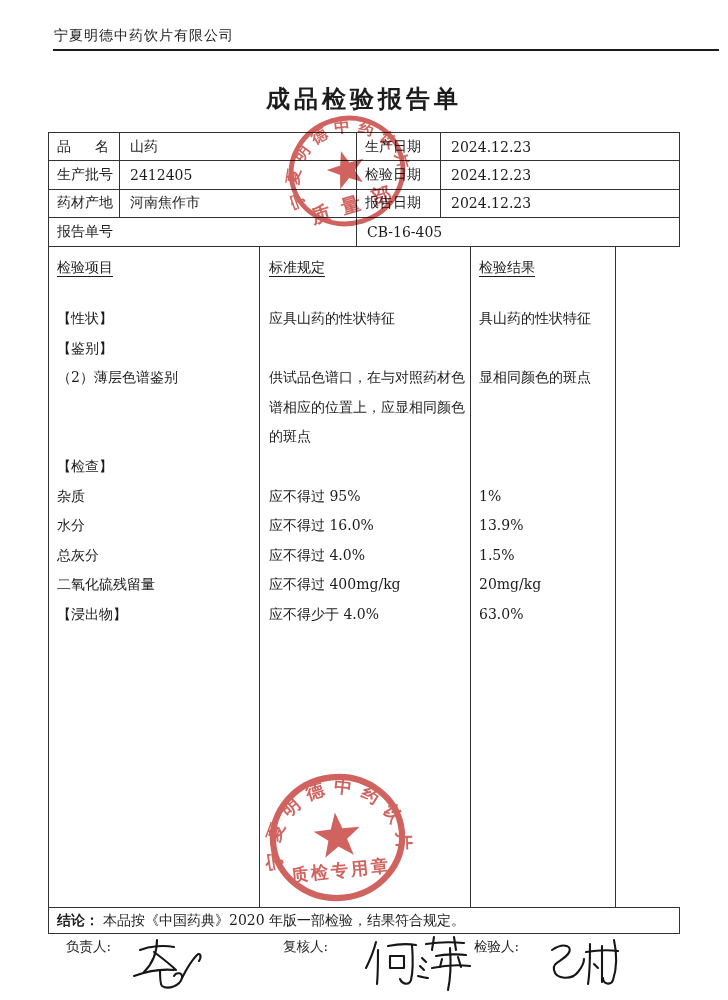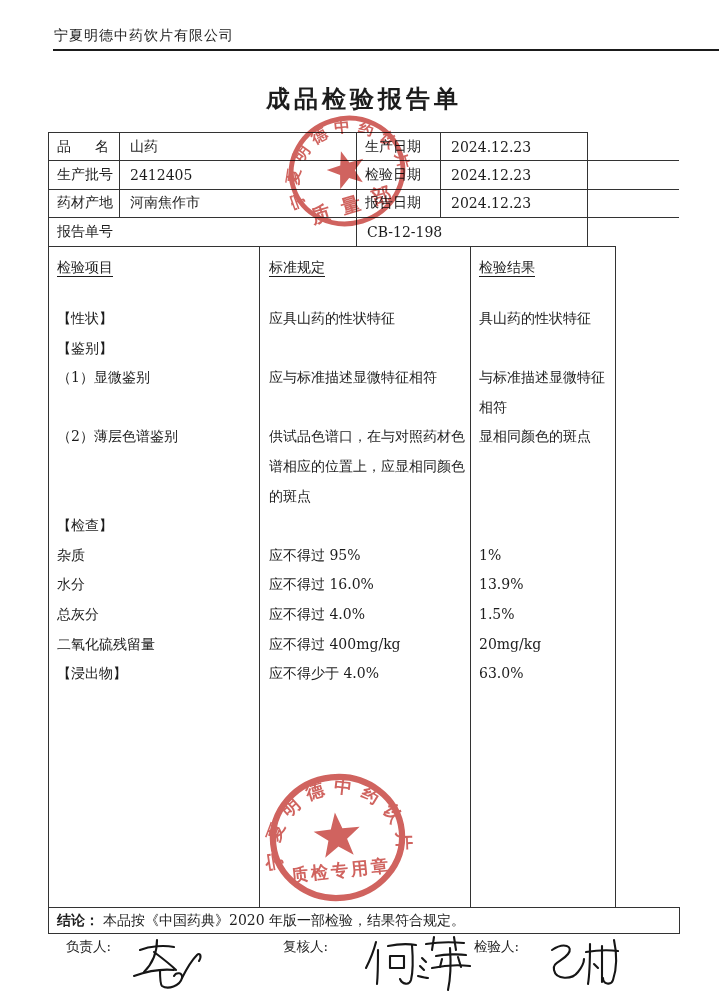--- a/index.html
+++ b/index.html
@@ -8,21 +8,21 @@
     font-family:"DejaVu Serif","Liberation Serif",serif;color:#1c1c1c;overflow:hidden;
   }
   
   .header-row{position:absolute;top:27px;left:54px;width:665px;display:flex;justify-content:space-between;align-items:baseline}
   .company{font-size:14px;letter-spacing:1px}
   .doccode{font-size:13px;letter-spacing:.5px}
   .hrule{position:absolute;top:49px;left:53px;width:666px;height:2px;background:#1b1b1b}
   
   .title{position:absolute;top:83px;left:0;width:728px;text-align:center;font-size:24px;font-weight:bold;letter-spacing:4px}
   
-  .itable{position:absolute;top:132px;left:48px;width:540px;height:115px;border:1px solid #333;
+  .itable{position:absolute;top:132px;left:48px;width:632px;height:115px;border:1px solid #333;
     box-sizing:border-box;display:grid;grid-template-columns:71px 237px 84px 238px;grid-template-rows:repeat(4,1fr);font-size:14px}
   .icell{display:flex;align-items:center;padding-left:8px;border-right:1px solid #333;border-bottom:1px solid #333;box-sizing:border-box;overflow:hidden;white-space:nowrap}
   .icell.val{padding-left:10px}
   .icell.no-r{border-right:none}
   .icell.no-b{border-bottom:none}
   .span2a{grid-column:1/3}
   .span2b{grid-column:3/5}
   .spread{flex:1;margin-right:10px;text-align:justify;text-align-last:justify}
   
   .mtable{position:absolute;top:246px;left:48px;width:568px;height:662px;border:1px solid #333;box-sizing:border-box;
@@ -78,44 +78,39 @@
   <div class="icell val no-r">2024.12.23</div>
 
   <div class="icell">
       <span class="spread">药材产地</span>
     </div>
   <div class="icell val">河南焦作市</div>
   <div class="icell">报告日期</div>
   <div class="icell val no-r">2024.12.23</div>
 
   <div class="icell span2a no-b">报告单号</div>
-  <div class="icell val span2b no-b no-r">CB-12-198</div>
+  <div class="icell val span2b no-b no-r">CB-16-405</div>
 </div>
 
 <div class="mtable">
   <div class="mrow mhead">
     <div class="mc mc1"><span class="hul">检验项目</span></div>
     <div class="mc mc2"><span class="hul">标准规定</span></div>
     <div class="mc mc3"><span class="hul">检验结果</span></div>
   </div>
 
   <div class="mrow">
     <div class="mc mc1">【性状】</div>
     <div class="mc mc2">应具山药的性状特征</div>
     <div class="mc mc3">具山药的性状特征</div>
   </div>
   <div class="mrow">
     <div class="mc mc1">【鉴别】</div>
     <div class="mc mc2"></div>
     <div class="mc mc3"></div>
-  </div>
-  <div class="mrow">
-    <div class="mc mc1">（1）显微鉴别</div>
-    <div class="mc mc2">应与标准描述显微特征相符</div>
-    <div class="mc mc3">与标准描述显微特征相符</div>
   </div>
   <div class="mrow">
     <div class="mc mc1">（2）薄层色谱鉴别</div>
     <div class="mc mc2">供试品色谱口，在与对照药材色谱相应的位置上，应显相同颜色的斑点</div>
     <div class="mc mc3">显相同颜色的斑点</div>
   </div>
   <div class="mrow">
     <div class="mc mc1">【检查】</div>
     <div class="mc mc2"></div>
     <div class="mc mc3"></div>

